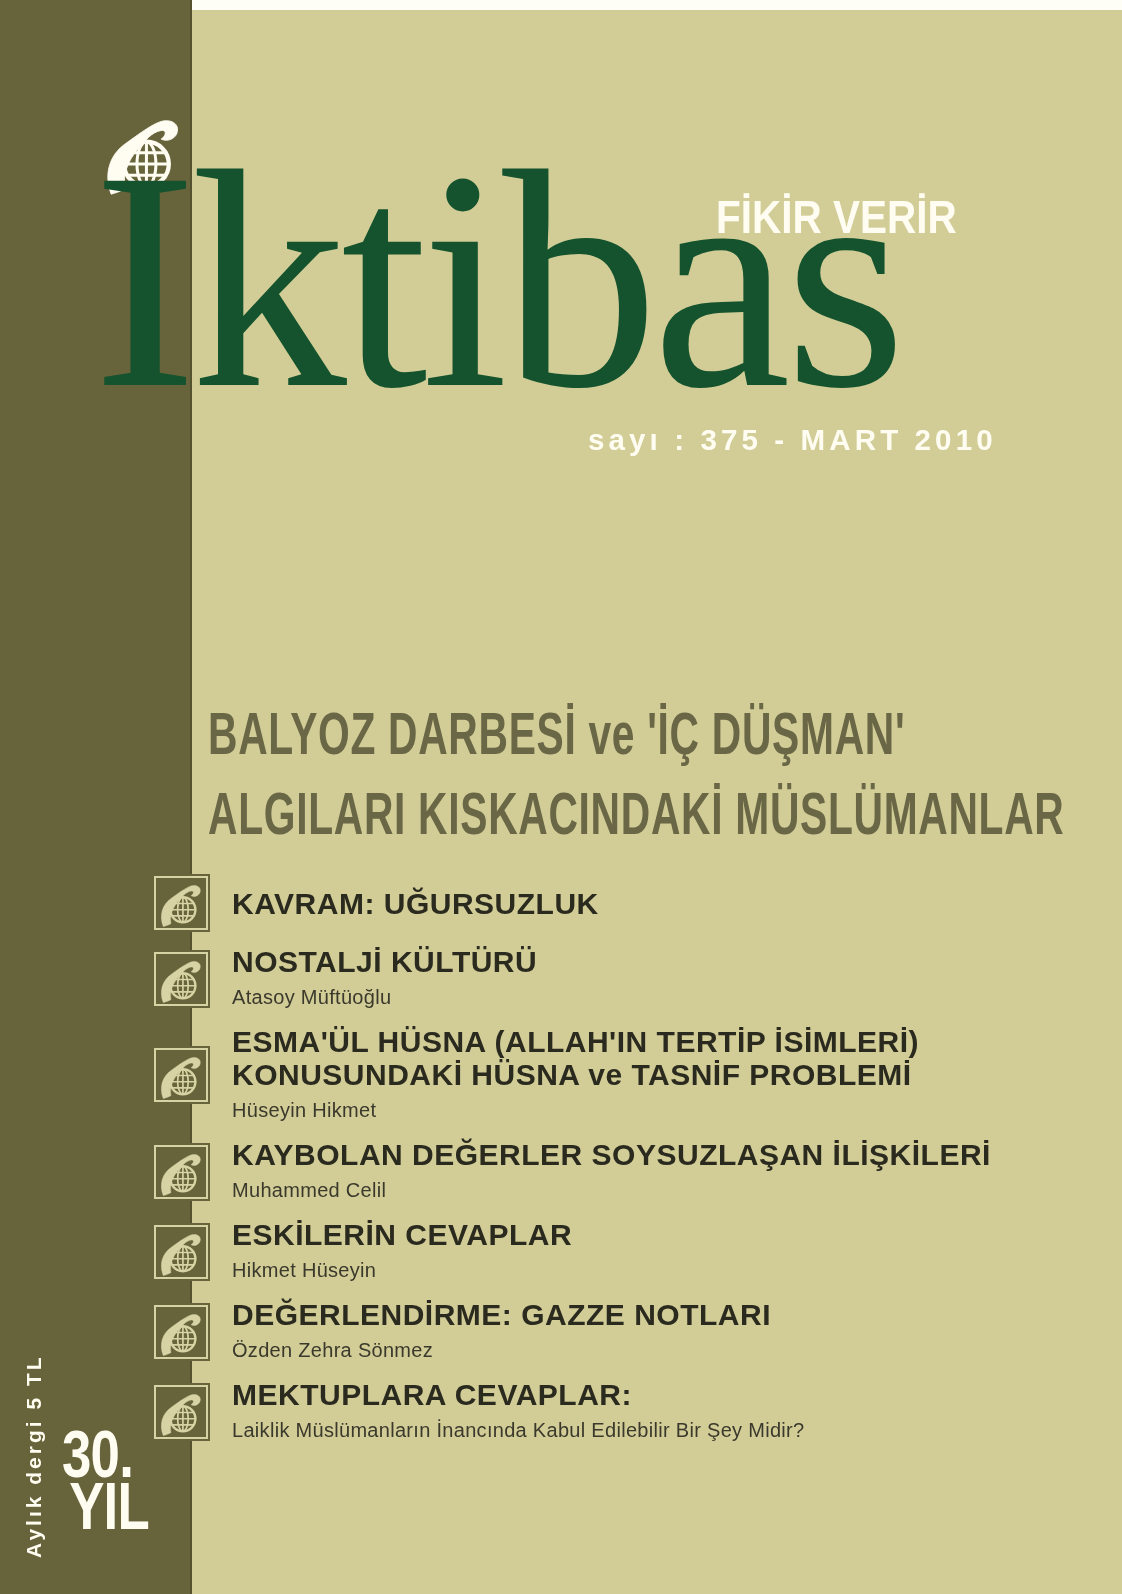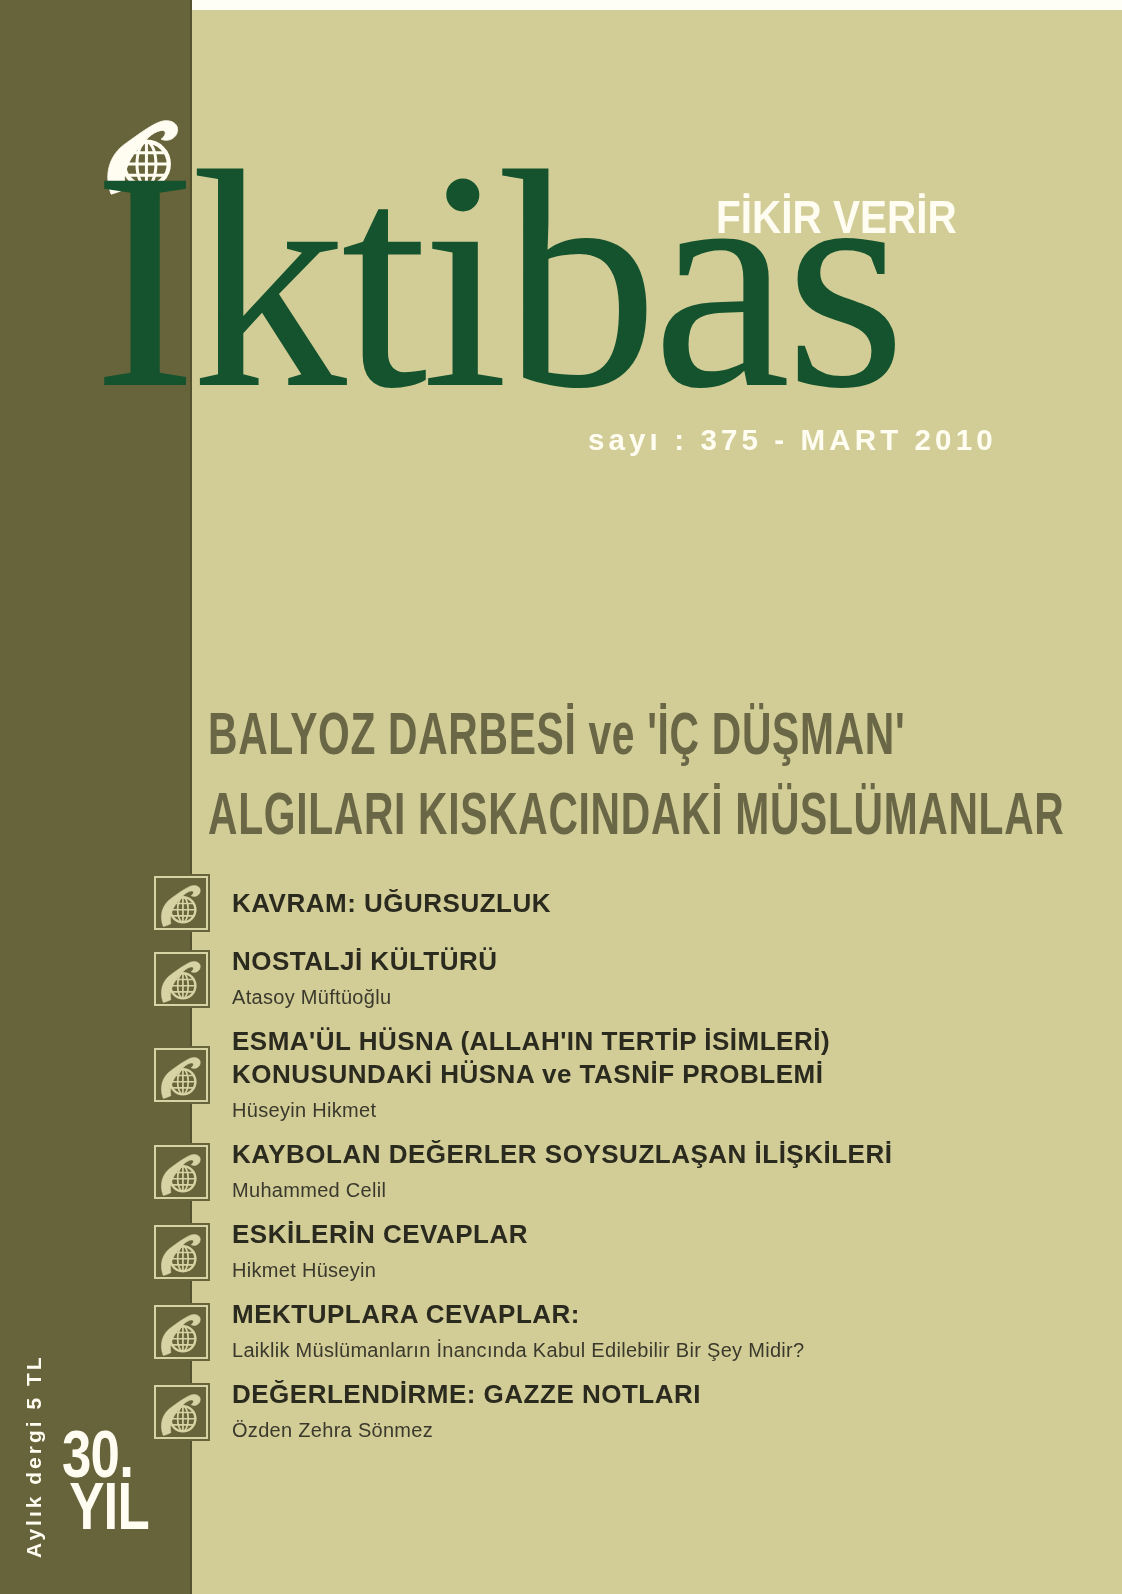--- a/index.html
+++ b/index.html
@@ -62,21 +62,21 @@
   .icon-box{
     flex:0 0 58px;width:58px;height:58px;margin-right:22px;
     background:#67633a;position:relative;align-self:center;
   }
   .icon-box .inner{
     position:absolute;inset:2px;border:2px solid #d8d3a4;
   }
   .icon-box svg{position:absolute;inset:5px;width:48px;height:48px;}
   .article-text{display:flex;flex-direction:column;justify-content:center;}
   .article-title{
-    font-size:26px;font-weight:700;color:#2b2a1f;line-height:33px;
+    font-size:30px;font-weight:700;color:#2b2a1f;line-height:33px;
     letter-spacing:0.5px;
   }
   .article-sub{
     font-size:20px;font-weight:400;color:#3a392c;line-height:30px;
     margin-top:4px;letter-spacing:0.3px;
   }
   
   .anniv{
     position:absolute;left:62px;top:1428px;
     color:#fffdf2;font-weight:700;font-size:66px;line-height:52px;
@@ -212,38 +212,38 @@
 
     <div class="article">
       <div class="icon-box">
         <div class="inner"></div>
         <svg>
             <use href="#emblem" fill="#d8d3a4" stroke="#d8d3a4"></use>
           </svg>
       </div>
       <div class="article-text">
         <div class="article-title">
+            <div>DEĞERLENDİRME: GAZZE NOTLARI</div>
+          </div>
+        <div class="article-sub">Özden Zehra Sönmez</div>
+      </div>
+    </div>
+
+    <div class="article">
+      <div class="icon-box">
+        <div class="inner"></div>
+        <svg>
+            <use href="#emblem" fill="#d8d3a4" stroke="#d8d3a4"></use>
+          </svg>
+      </div>
+      <div class="article-text">
+        <div class="article-title">
             <div>MEKTUPLARA CEVAPLAR:</div>
           </div>
         <div class="article-sub">Laiklik Müslümanların İnancında Kabul Edilebilir Bir Şey Midir?</div>
-      </div>
-    </div>
-
-    <div class="article">
-      <div class="icon-box">
-        <div class="inner"></div>
-        <svg>
-            <use href="#emblem" fill="#d8d3a4" stroke="#d8d3a4"></use>
-          </svg>
-      </div>
-      <div class="article-text">
-        <div class="article-title">
-            <div>DEĞERLENDİRME: GAZZE NOTLARI</div>
-          </div>
-        <div class="article-sub">Özden Zehra Sönmez</div>
       </div>
     </div>
   </div>
 
   <div class="anniv">
     <div class="line1">30.</div>
     <div class="line2">YIL</div>
   </div>
   <div class="price-vertical">Aylık dergi 5 TL</div>
 

